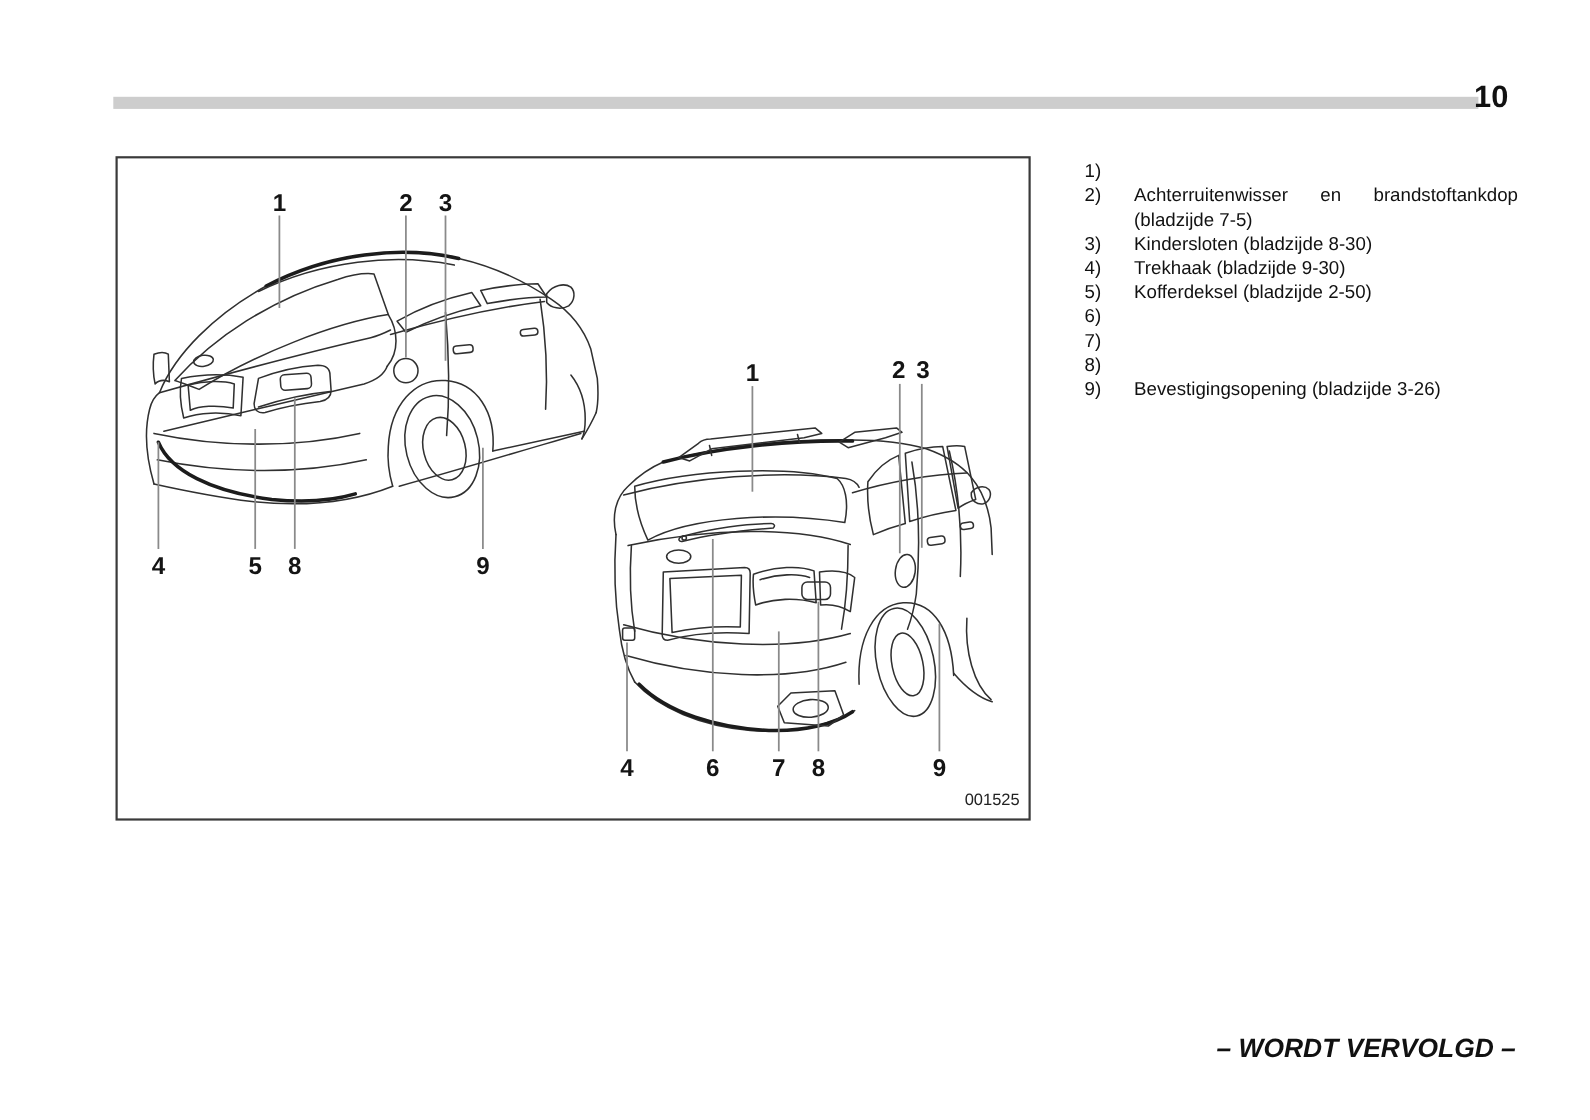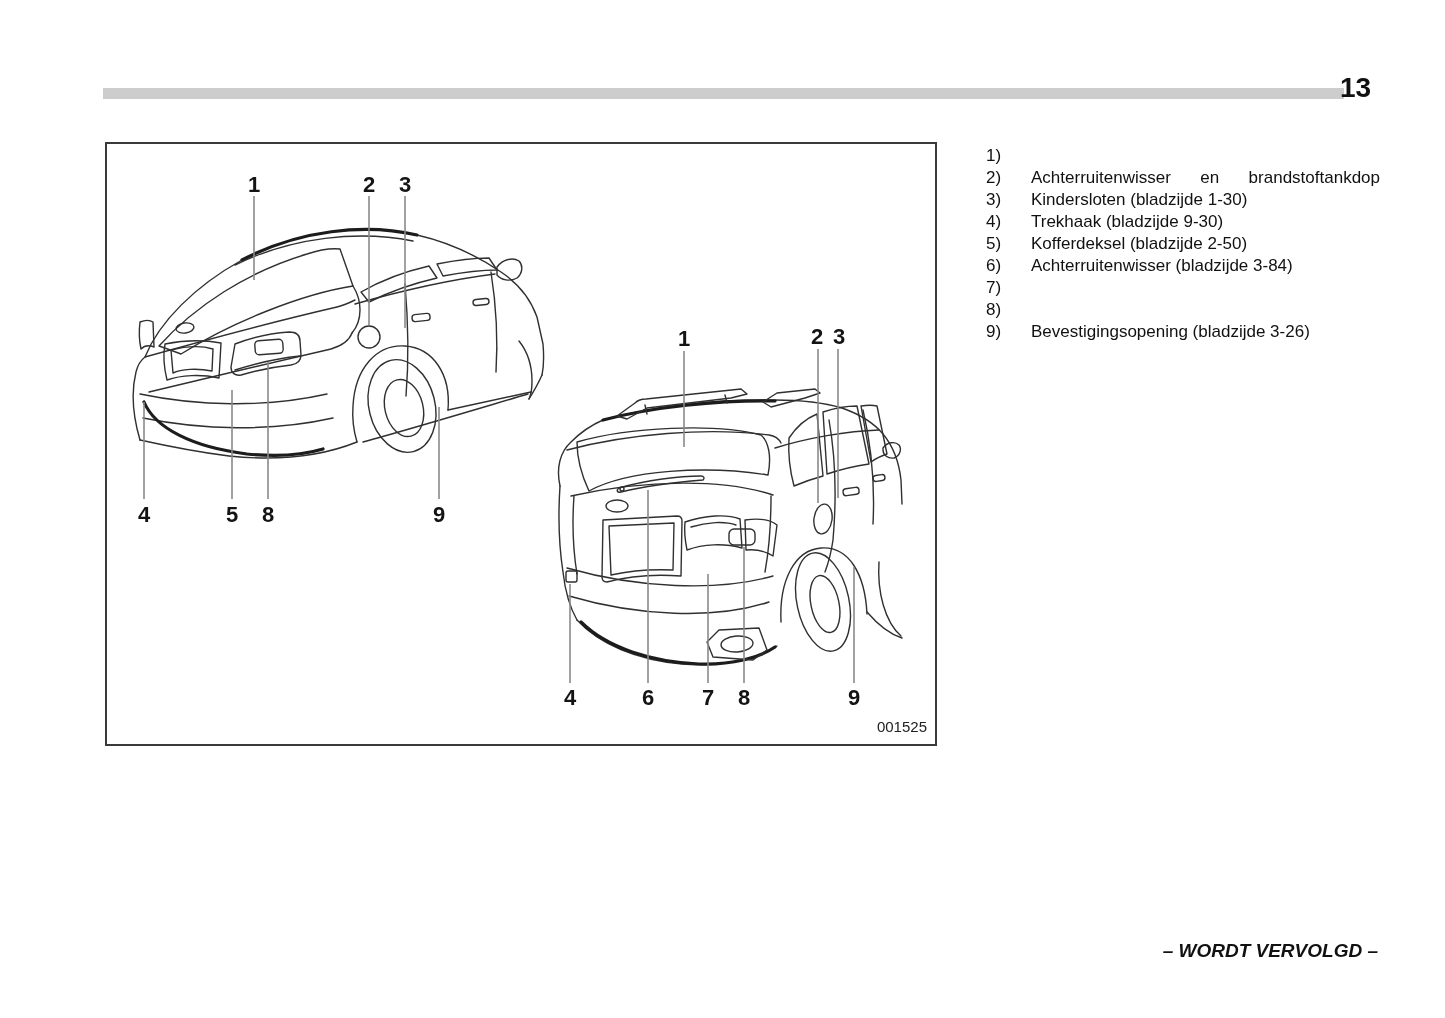--- a/index.html
+++ b/index.html
@@ -10,29 +10,29 @@
   .page-number{left:1340px;top:72px;font-size:28px;font-weight:bold;letter-spacing:0px;}
   
   .figure-box{left:105px;top:142px;width:828px;height:600px;border:2px solid #3a3a3a;background:#fff;}
   
   .legend{left:986px;top:145px;width:394px;font-size:17px;line-height:22px;}
   .legend-row{display:flex;align-items:flex-start;}
   .legend-num{width:45px;flex:0 0 45px;}
   .legend-text{width:349px;flex:1 1 auto;}
   .just{text-align:justify;text-align-last:justify;}
   
-  .continued{right:67px;top:940px;font-size:19px;font-weight:bold;font-style:italic;white-space:nowrap;text-align:center;}
+  .continued{right:67px;top:940px;font-size:24px;font-weight:bold;font-style:italic;white-space:nowrap;text-align:center;}
   svg text.callout{font-family:"Liberation Sans",sans-serif;font-size:22px;font-weight:bold;fill:#141414;}
   svg text.figcode{font-family:"Liberation Sans",sans-serif;font-size:15px;fill:#222;}
 </style>
 </head>
 <body>
 
 <div class="abs header-rule"></div>
-<div class="abs page-number">13</div>
+<div class="abs page-number">10</div>
 
 <div class="abs figure-box">
   <svg width="828" height="600" viewBox="0 0 828 600">
 
     <g stroke="#303030" fill="none" stroke-width="1.4" stroke-linecap="round" stroke-linejoin="round">
 
       <path d="M 33,296 C 26,272 24,248 29,228 C 31,220 34,216 38,213 C 52,178 88,142 135,116 C 192,86 258,79 310,91 C 345,99 372,113 394,128 C 412,140 424,156 430,173 L 436,200 C 437,212 437,222 435,231"></path>
 
       <path d="M 135,116 C 192,86 258,79 310,91" stroke-width="3.2" stroke="#1c1c1c"></path>
 
@@ -196,49 +196,47 @@
 <div class="abs legend">
 
   <div class="legend-row">
     <div class="legend-num">1)</div>
   </div>
 
   <div class="legend-row">
     <div class="legend-num">2)</div>
     <div class="legend-text">
       <div class="just">Achterruitenwisser en brandstoftankdop</div>
+      <div>(bladzijde 7-5)</div>
     </div>
   </div>
 
   <div class="legend-row">
     <div class="legend-num">3)</div>
     <div class="legend-text">
-      <div>Kindersloten (bladzijde 1-30)</div>
+      <div>Kindersloten (bladzijde 8-30)</div>
     </div>
   </div>
 
   <div class="legend-row">
     <div class="legend-num">4)</div>
     <div class="legend-text">
       <div>Trekhaak (bladzijde 9-30)</div>
     </div>
   </div>
 
   <div class="legend-row">
     <div class="legend-num">5)</div>
     <div class="legend-text">
       <div>Kofferdeksel (bladzijde 2-50)</div>
     </div>
   </div>
 
   <div class="legend-row">
     <div class="legend-num">6)</div>
-    <div class="legend-text">
-      <div>Achterruitenwisser (bladzijde 3-84)</div>
-    </div>
   </div>
 
   <div class="legend-row">
     <div class="legend-num">7)</div>
   </div>
 
   <div class="legend-row">
     <div class="legend-num">8)</div>
   </div>
 

